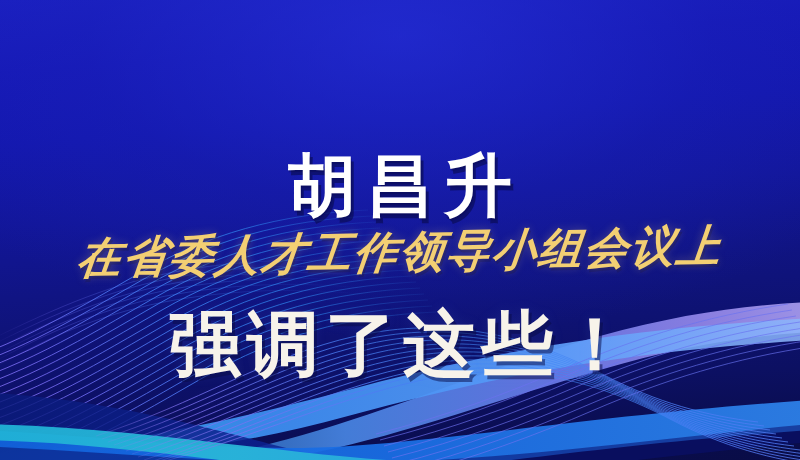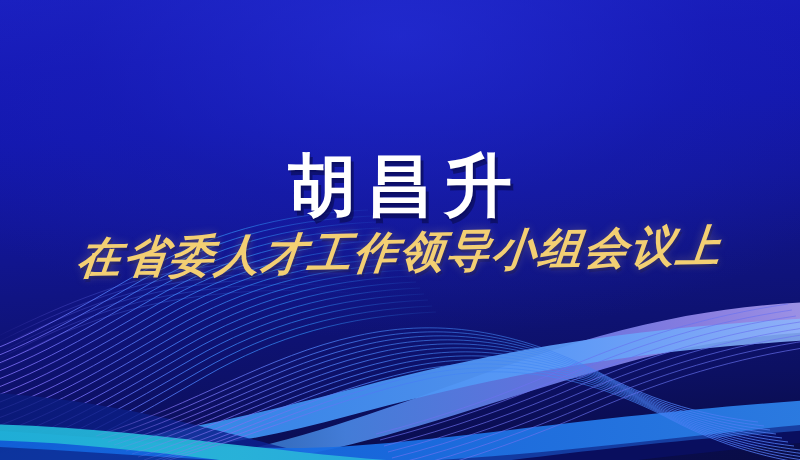--- a/index.html
+++ b/index.html
@@ -252,16 +252,17 @@
       <path d="M 376,434 C 446,416 506,394 566,368 C 636,338 706,316 788,304"></path>
     </g>
   </svg>
 
   <div class="content">
 
     <div class="title-main">胡昌升</div>
 
     <div class="title-sub">在省委人才工作领导小组会议上</div>
 
+    <div class="title-emph">强调了这些！</div>
 
   </div>
 
 </div>
 
 </body></html>

